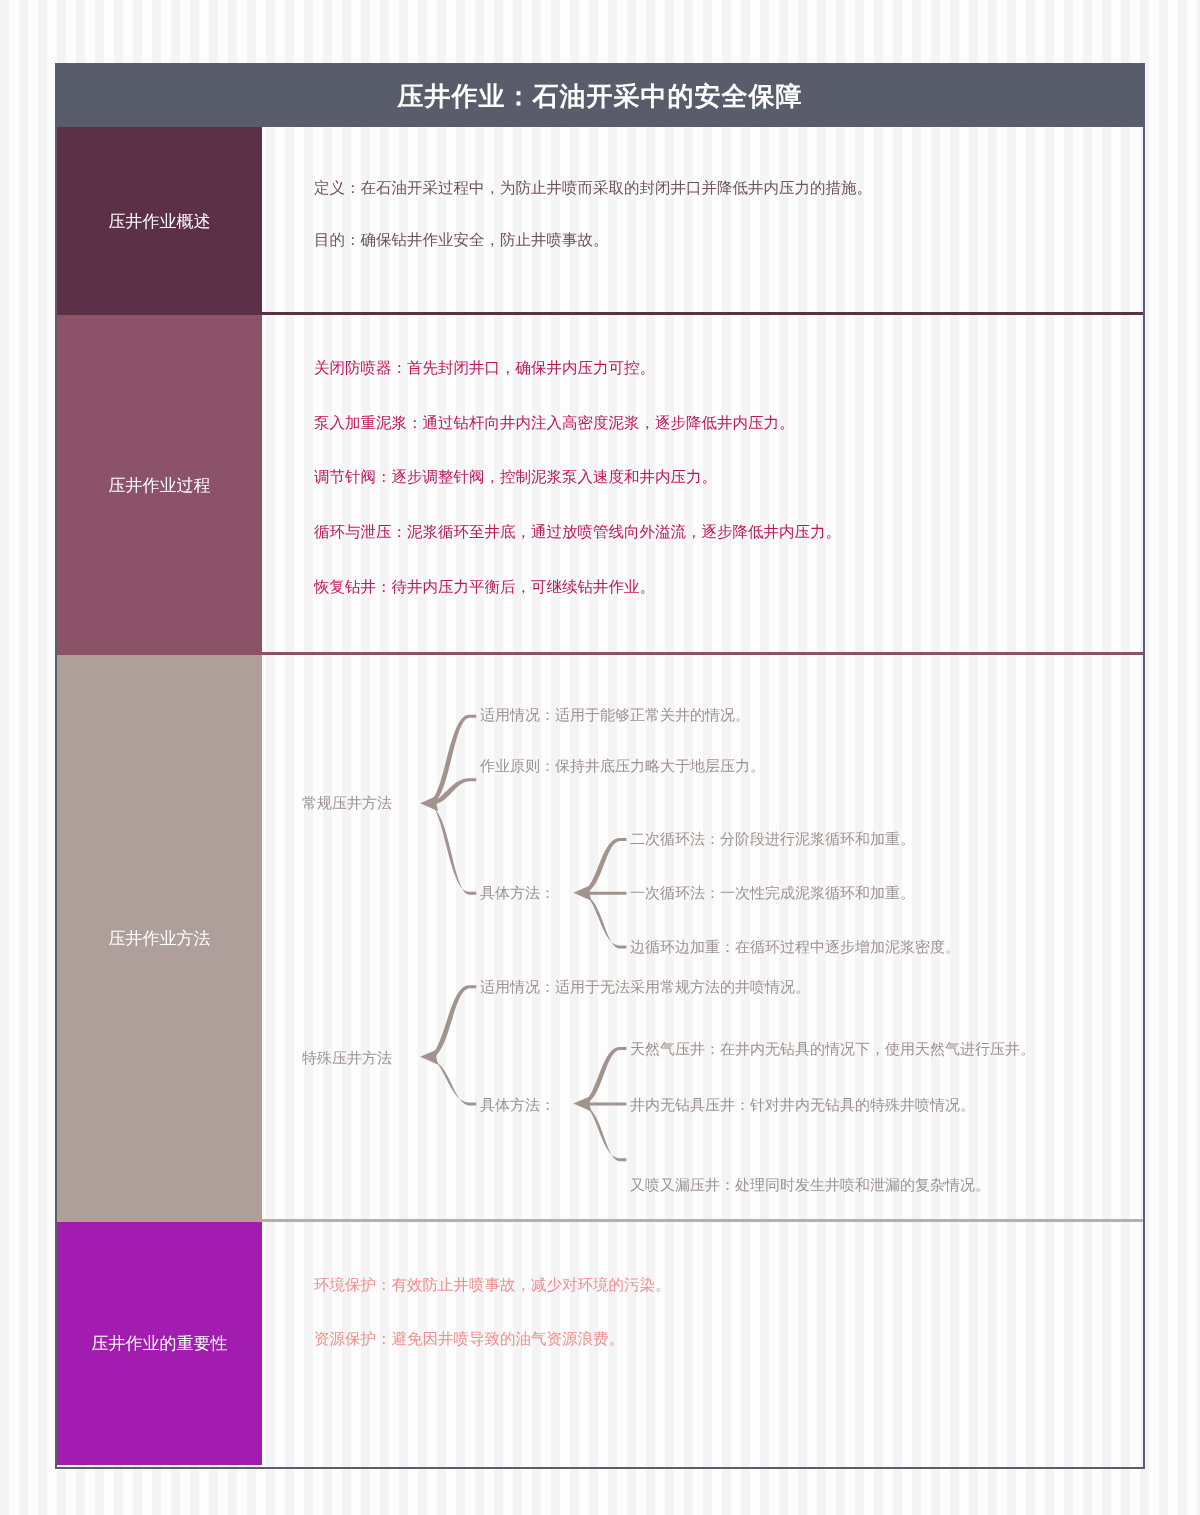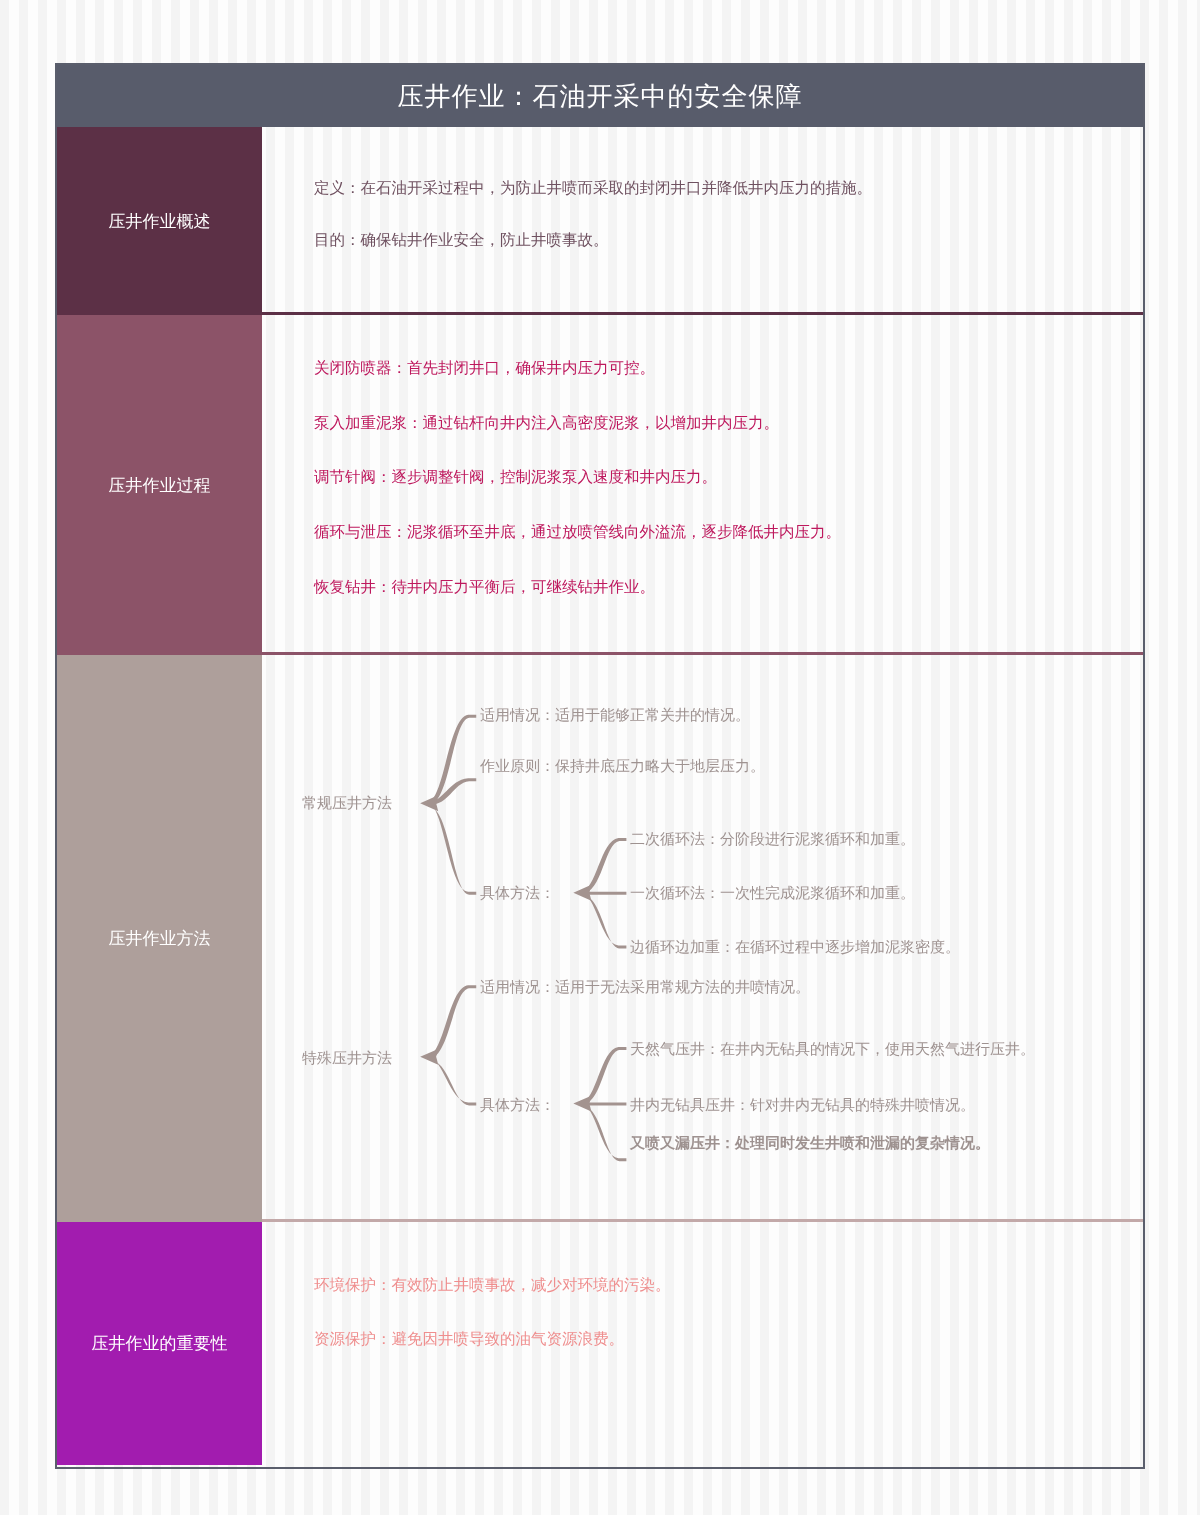--- a/index.html
+++ b/index.html
@@ -38,21 +38,21 @@
     background: #585c6b;
     display: flex;
     align-items: center;
     justify-content: center;
   }
   .title-bar .title-text {
     color: #ffffff;
     font-size: 26px;
     letter-spacing: 1px;
     font-family: "Liberation Serif", "DejaVu Serif", serif;
-    font-weight: normal;
+    font-weight: bold;
   }
 
   
   .row {
     display: flex;
     align-items: stretch;
     width: 100%;
     box-sizing: border-box;
   }
   .row-label {
@@ -153,21 +153,21 @@
     <div class="row-body">
       <div class="txt-line">定义：在石油开采过程中，为防止井喷而采取的封闭井口并降低井内压力的措施。</div>
       <div class="txt-line">目的：确保钻井作业安全，防止井喷事故。</div>
     </div>
   </div>
 
   <div class="row" id="row-process">
     <div class="row-label">压井作业过程</div>
     <div class="row-body">
       <div class="txt-line">关闭防喷器：首先封闭井口，确保井内压力可控。</div>
-      <div class="txt-line">泵入加重泥浆：通过钻杆向井内注入高密度泥浆，以增加井内压力。</div>
+      <div class="txt-line">泵入加重泥浆：通过钻杆向井内注入高密度泥浆，逐步降低井内压力。</div>
       <div class="txt-line">调节针阀：逐步调整针阀，控制泥浆泵入速度和井内压力。</div>
       <div class="txt-line">循环与泄压：泥浆循环至井底，通过放喷管线向外溢流，逐步降低井内压力。</div>
       <div class="txt-line">恢复钻井：待井内压力平衡后，可继续钻井作业。</div>
     </div>
   </div>
 
   <div class="row" id="row-methods">
     <div class="row-label">压井作业方法</div>
     <div class="row-body">
       <div class="mindmap-wrap">
@@ -205,21 +205,21 @@
         <div class="mm-node" style="left:368px; top:238px;">一次循环法：一次性完成泥浆循环和加重。</div>
         <div class="mm-node" style="left:368px; top:292px;">边循环边加重：在循环过程中逐步增加泥浆密度。</div>
 
         <div class="mm-node" style="left:40px; top:403px;">特殊压井方法</div>
 
         <div class="mm-node" style="left:218px; top:332px;">适用情况：适用于无法采用常规方法的井喷情况。</div>
         <div class="mm-node" style="left:218px; top:450px;">具体方法：</div>
 
         <div class="mm-node" style="left:368px; top:394px;">天然气压井：在井内无钻具的情况下，使用天然气进行压井。</div>
         <div class="mm-node" style="left:368px; top:450px;">井内无钻具压井：针对井内无钻具的特殊井喷情况。</div>
-        <div class="mm-node" style="left:368px; top:488px;font-weight:bold;">又喷又漏压井：处理同时发生井喷和泄漏的复杂情况。</div>
+        <div class="mm-node" style="left:368px; top:530px;">又喷又漏压井：处理同时发生井喷和泄漏的复杂情况。</div>
 
       </div>
     </div>
   </div>
 
   <div class="row" id="row-importance">
     <div class="row-label">压井作业的重要性</div>
     <div class="row-body">
       <div class="txt-line">环境保护：有效防止井喷事故，减少对环境的污染。</div>
       <div class="txt-line">资源保护：避免因井喷导致的油气资源浪费。</div>

